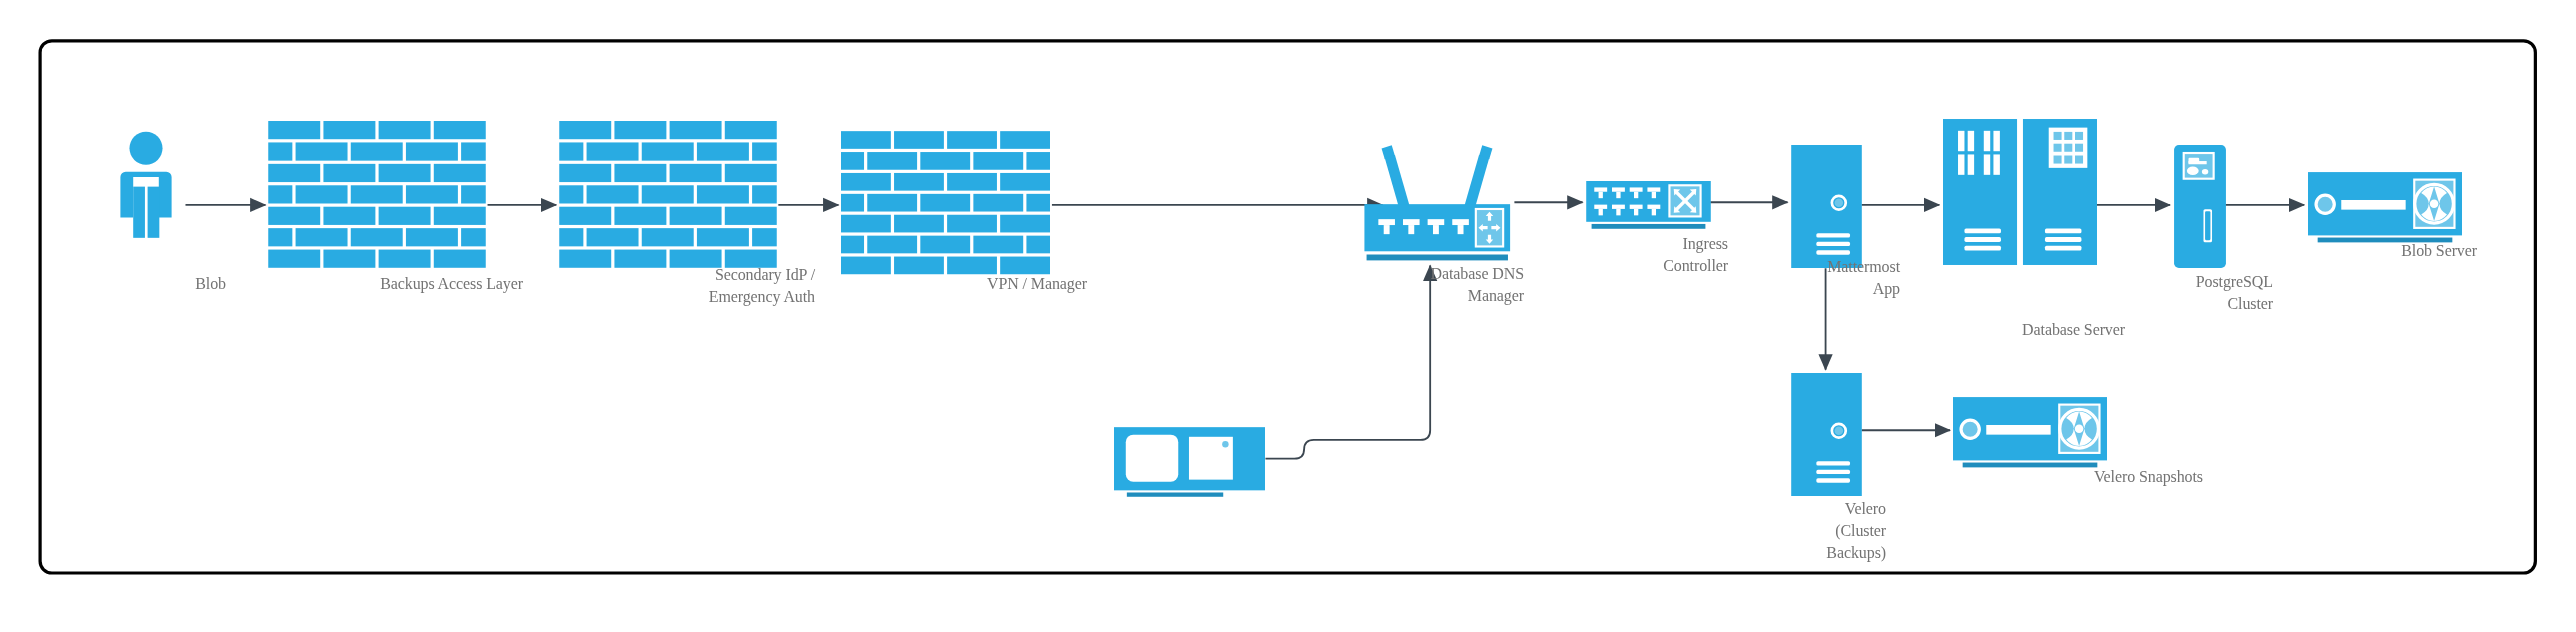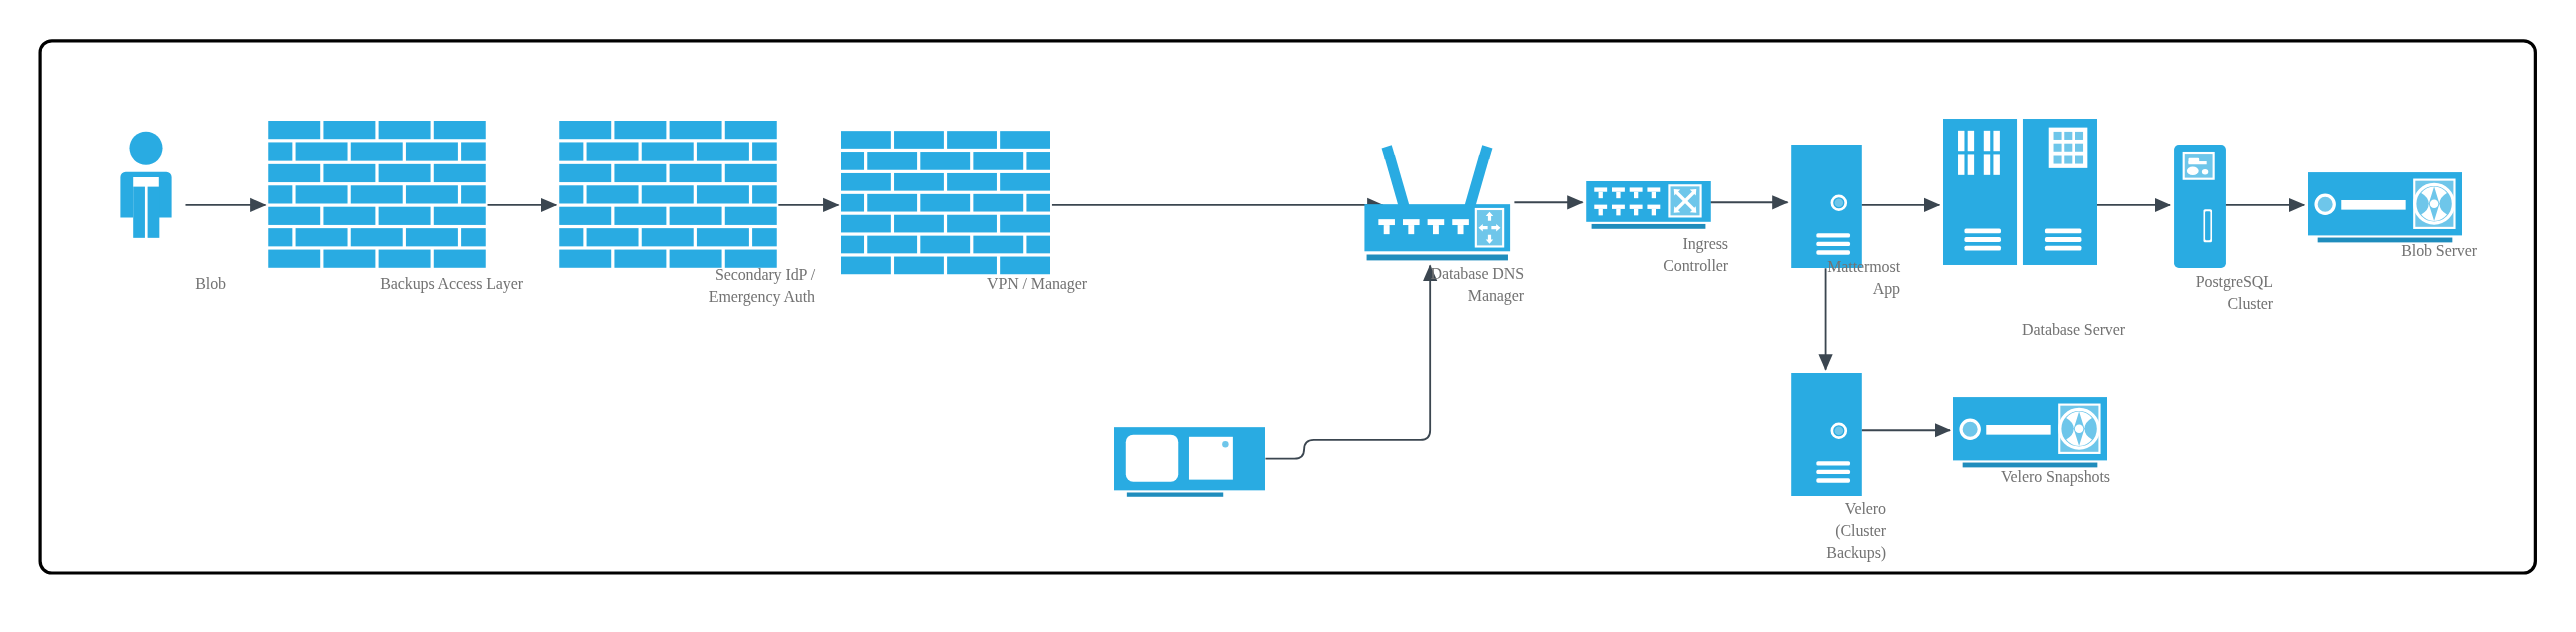--- a/index.html
+++ b/index.html
@@ -405,17 +405,17 @@
         <rect x="196" y="12" width="79" height="94" fill="#ffffff"></rect>
         <rect x="200" y="16" width="71" height="86" fill="#6ec6ea"></rect>
         <circle cx="235" cy="59" r="36" fill="none" stroke="#ffffff" stroke-width="6"></circle>
         <path d="M235,27 a32,32 0 0 0 -24,12 q14,8 14,20 z" fill="#ffffff"></path>
         <path d="M235,27 a32,32 0 0 1 24,12 q-14,8 -14,20 z" fill="#ffffff"></path>
         <path d="M235,91 a32,32 0 0 1 -24,-12 q14,-8 14,-20 z" fill="#ffffff"></path>
         <path d="M235,91 a32,32 0 0 0 24,-12 q-14,-8 -14,-20 z" fill="#ffffff"></path>
         <circle cx="235" cy="59" r="8" fill="#ffffff"></circle>
       </svg>
     </div>
-    <div class="node-label" style="left:1901px; top:466px; width:209px;">Velero Snapshots</div>
+    <div class="node-label" style="left:1994px; top:466px; width:209px;">Velero Snapshots</div>
 
   </div>
 </div>
 
 
 </body></html>

